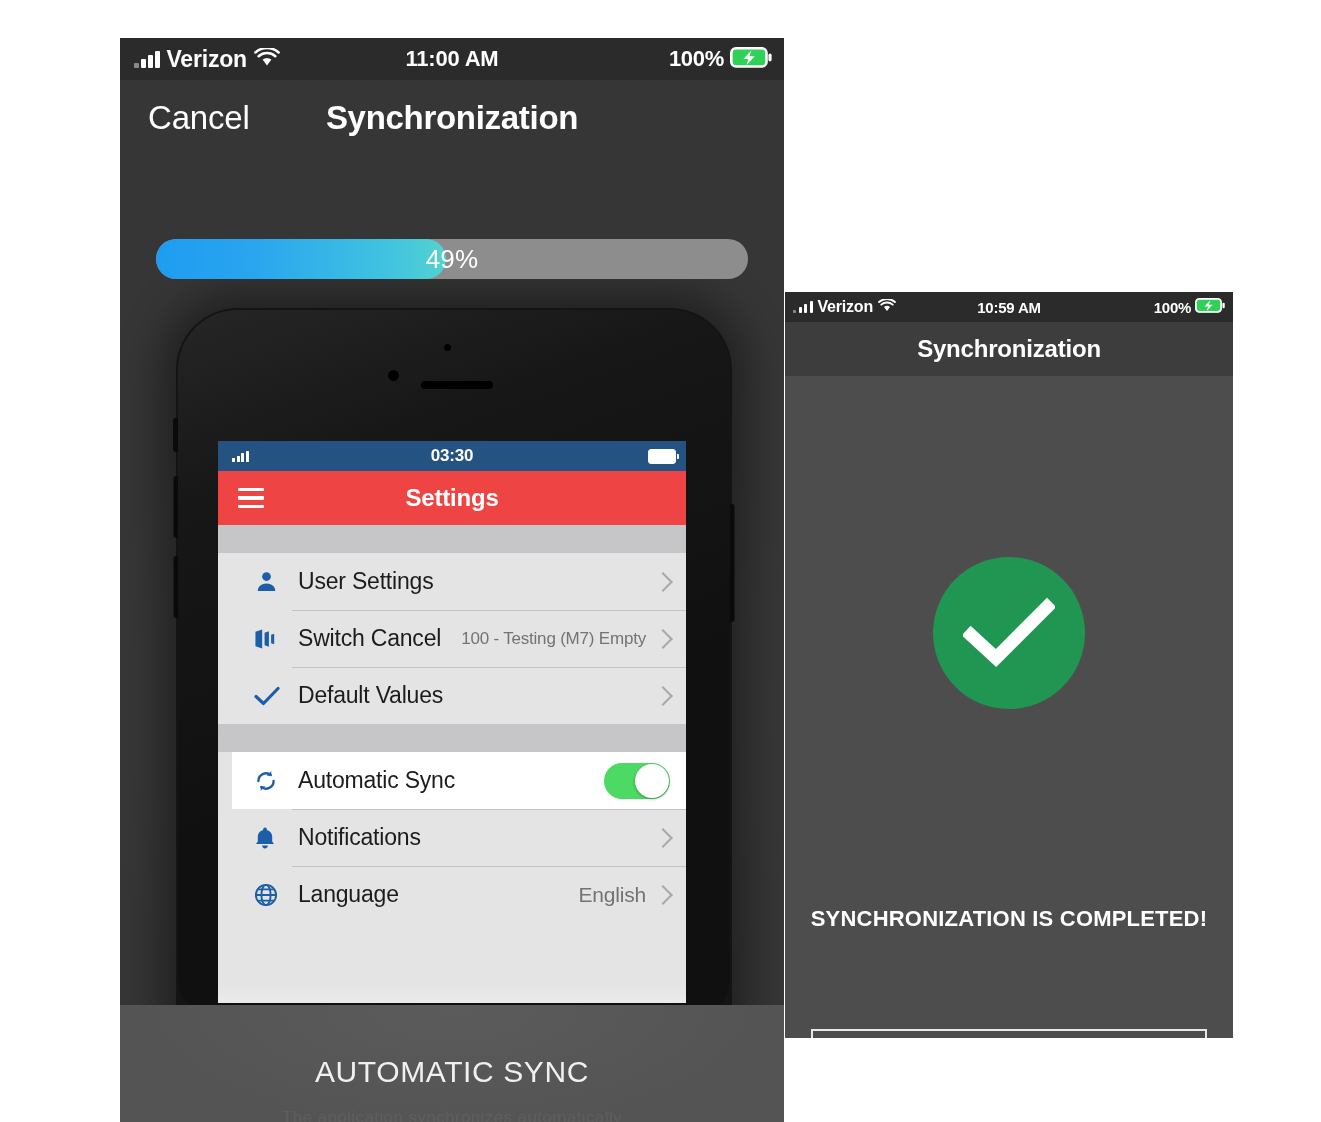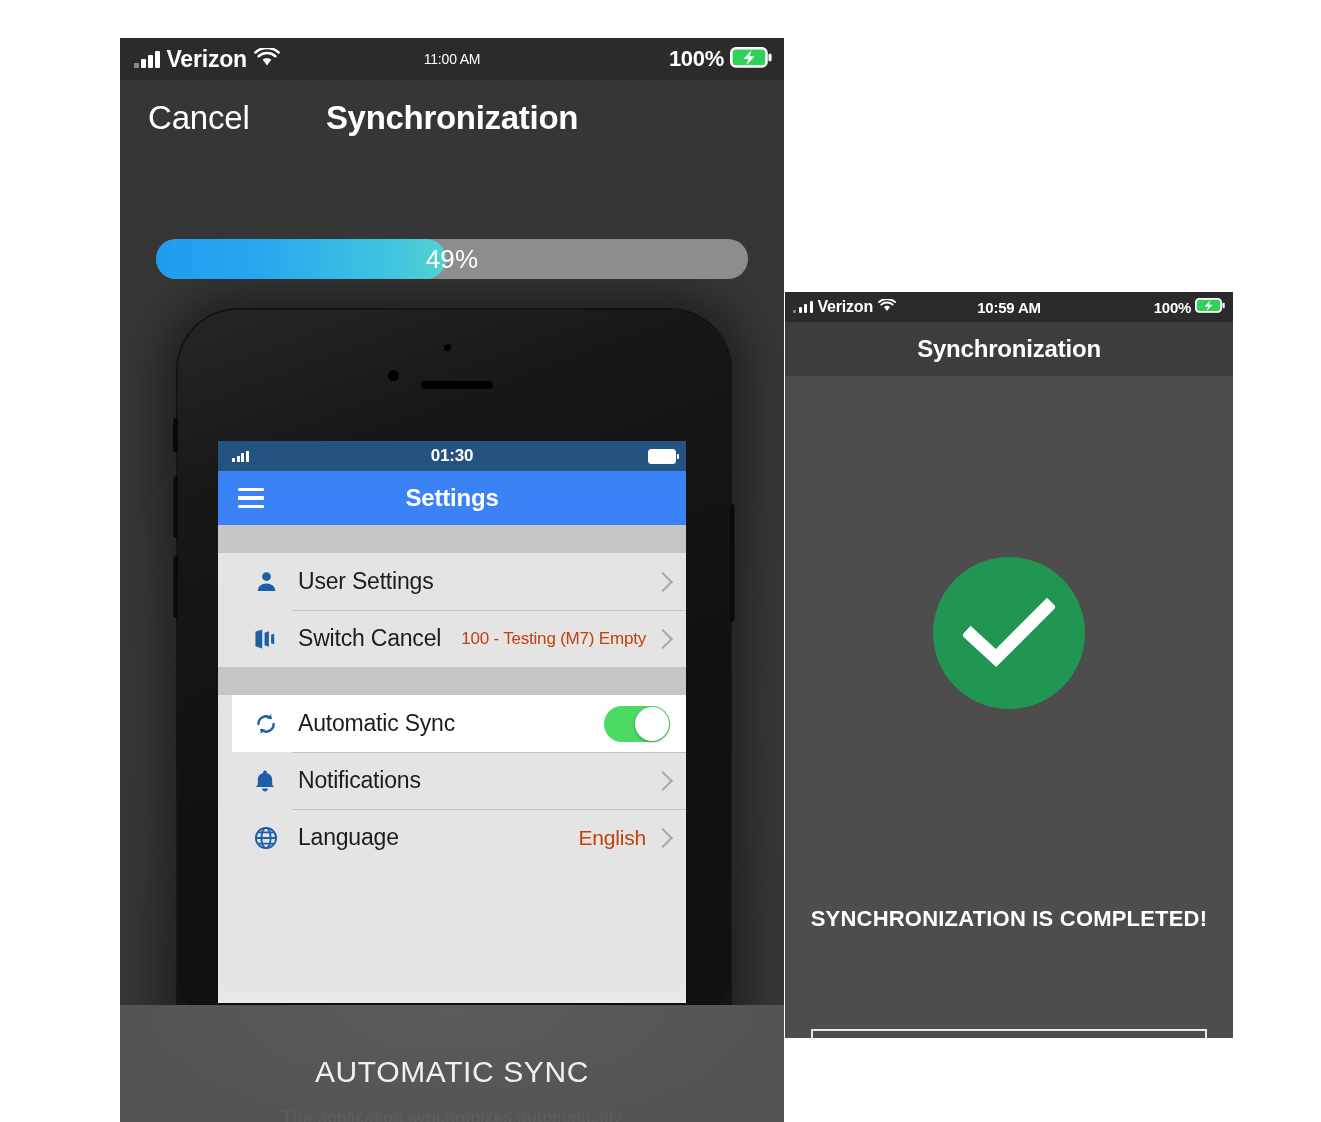--- a/index.html
+++ b/index.html
@@ -53,22 +53,22 @@
   .sb-carrier {
     font-size: 23px;
     font-weight: 700;
     letter-spacing: -0.2px;
     line-height: 1;
   }
   .sb-center {
     position: absolute;
     left: 0; right: 0;
     text-align: center;
-    font-size: 14px;
-    font-weight: 400;
+    font-size: 22px;
+    font-weight: 700;
     letter-spacing: -0.2px;
     pointer-events: none;
   }
   .sb-right {
     position: absolute;
     right: 12px;
     display: flex;
     align-items: center;
     gap: 6px;
   }
@@ -233,21 +233,21 @@
   .inner-batt {
     width: 26px; height: 13px; border: 1.5px solid #ffffff; border-radius: 3px;
     position: relative; background: #fff;
   }
   .inner-batt::after{
     content:""; position:absolute; right:-4px; top:4px; width:2.5px; height:5px;
     background:#fff; border-radius:0 1px 1px 0;
   }
   .inner-navbar {
     height: 54px;
-    background: #3b82f6;
+    background: #ef4444;
     display: flex; align-items: center;
     position: relative;
   }
   .hamburger { position:absolute; left: 20px; width: 26px; }
   .hamburger span { display:block; height: 3.5px; background:#fff; border-radius:1px; margin: 5px 0; }
   .inner-navtitle {
     position:absolute; left:0; right:0; text-align:center;
     color:#fff; font-size: 24px; font-weight: 700; letter-spacing: -0.2px;
   }
   .group-gap { height: 28px; background: #c6c6c8; }
@@ -276,21 +276,21 @@
   .row-label {
     font-size: 23px;
     color: #1c1c1c;
     letter-spacing: -0.2px;
     margin-left: 8px;
     white-space: nowrap;
   }
   .row-value {
     margin-left: auto;
     font-size: 17px;
-    color: #c2410c;
+    color: #737373;
     letter-spacing: -0.2px;
     white-space: nowrap;
     padding-right: 10px;
   }
   .row-value.big { font-size: 21px; }
   .chevron {
     width: 12px; height: 12px;
     border-top: 2.5px solid #a9a9a9;
     border-right: 2.5px solid #a9a9a9;
     transform: rotate(45deg);
@@ -482,21 +482,21 @@
 
         <div class="inner-statusbar">
           <div class="ib-left">
             <span class="inner-signal">
                 <i></i>
                 <i></i>
                 <i></i>
                 <i></i>
               </span>
           </div>
-          <div class="ib-time">01:30</div>
+          <div class="ib-time">03:30</div>
           <div class="ib-right">
             <span class="inner-batt"></span>
           </div>
         </div>
 
         <div class="inner-navbar">
           <div class="hamburger">
               <span></span>
               <span></span>
               <span></span>
@@ -526,20 +526,30 @@
                 <path d="M1.5 3.5 L8.5 1 v20 L1.5 18.5 z"></path>
                 <path d="M11 4.5 L15.5 3 v16 L11 17.5 z"></path>
                 <path d="M17.8 6.5 L21 5.5 v11 L17.8 15.5 z"></path>
               </svg>
             </span>
             <span class="row-label">Switch Cancel</span>
             <span class="row-value">100 - Testing (M7) Empty</span>
             <span class="chevron"></span>
           </div>
 
+          <div class="list-row">
+            <span class="row-icon">
+              <svg width="26" height="22" viewBox="0 0 26 22" fill="none">
+                <path d="M2 11.5 L9.5 18.5 L24 3.5" stroke="#1c5fa8" stroke-width="3.2" stroke-linecap="round" stroke-linejoin="round"></path>
+              </svg>
+            </span>
+            <span class="row-label">Default Values</span>
+            <span class="row-spacer"></span>
+            <span class="chevron"></span>
+          </div>
 
         </div>
 
         <div class="group-gap"></div>
 
         <div class="list-group">
 
           <div class="list-row highlight">
             <span class="row-icon">
               <svg width="24" height="24" viewBox="0 0 24 24" fill="none">

